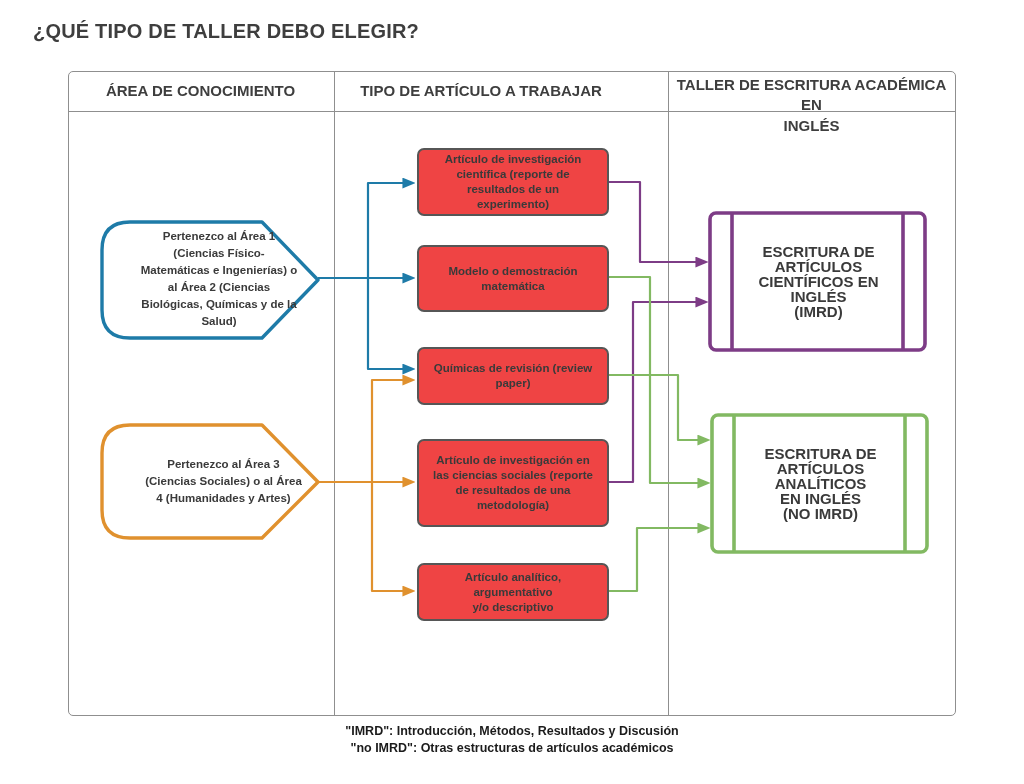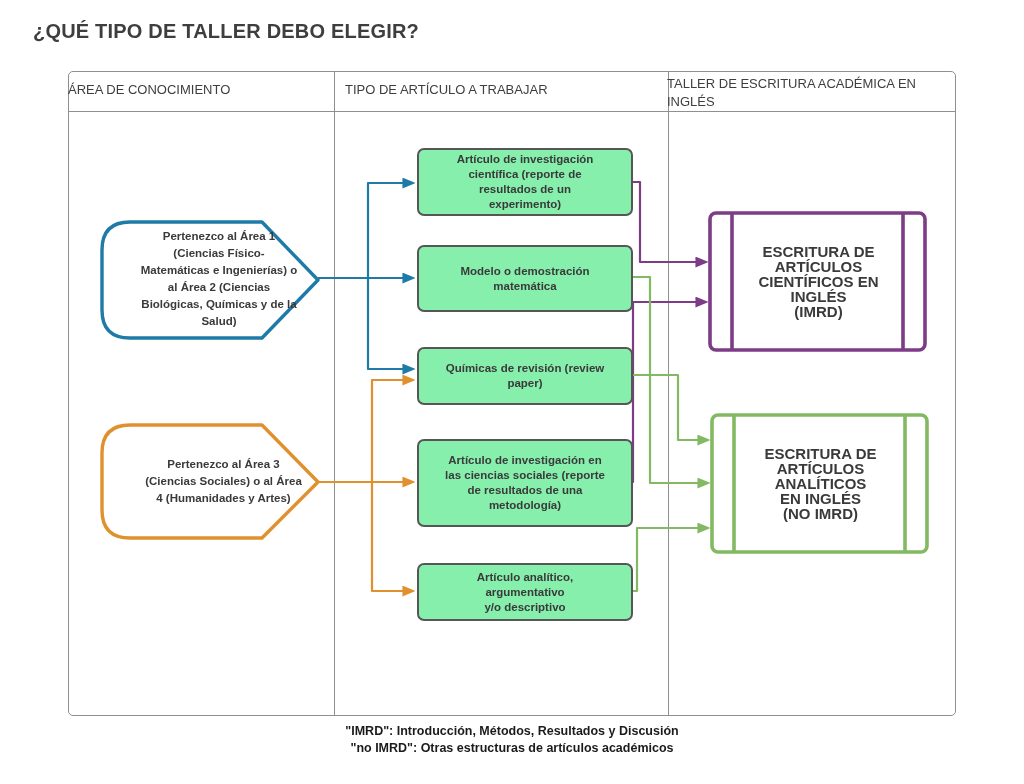--- a/index.html
+++ b/index.html
@@ -17,37 +17,37 @@
   }
   .table-frame{
     position:absolute;left:68px;top:71px;width:888px;height:645px;
     border:1px solid #8f8f8f;border-radius:5px;box-sizing:border-box;background:transparent;
   }
   .vdiv{position:absolute;top:0;bottom:0;width:1px;background:#8f8f8f;}
   .vdiv1{left:265px;}
   .vdiv2{left:599px;}
   .hdiv{position:absolute;left:0;right:0;top:39px;height:1px;background:#8f8f8f;}
   .th{
-    position:absolute;font-size:13px;font-weight:normal;color:#3e3e3e;
-    text-align:left;line-height:1.35;white-space:pre-line;
+    position:absolute;font-size:15px;font-weight:bold;color:#3e3e3e;
+    text-align:center;line-height:1.35;white-space:pre-line;
   }
   .th1{left:68px;top:81px;width:265px;}
-  .th2{left:345px;top:81px;width:334px;}
+  .th2{left:314px;top:81px;width:334px;}
   .th3{left:667px;top:75px;width:289px;}
   svg.layer{position:absolute;left:0;top:0;z-index:1;}
   .label{
     position:absolute;z-index:2;font-weight:bold;color:#3a3a3a;
     white-space:pre-line;
   }
   .hex-label{font-size:11.5px;line-height:17px;text-align:center;}
   .hex1-label{left:121px;top:228px;width:196px;}
   .hex2-label{left:121px;top:456px;width:205px;}
   .mid-box{
-    position:absolute;z-index:2;left:417px;width:216px;box-sizing:border-box;
-    background:#86efac;border:2.5px solid #565656;border-radius:7px;
+    position:absolute;z-index:2;left:417px;width:192px;box-sizing:border-box;
+    background:#ef4444;border:2.5px solid #565656;border-radius:7px;
     display:flex;align-items:center;justify-content:center;
     font-size:11.5px;font-weight:bold;color:#3a3a3a;text-align:center;
     line-height:15px;white-space:pre-line;padding:2px 4px;
   }
   .mid1{top:148px;height:68px;}
   .mid2{top:245px;height:67px;}
   .mid3{top:347px;height:58px;}
   .mid4{top:439px;height:88px;}
   .mid5{top:563px;height:58px;}
   .wk-label{

